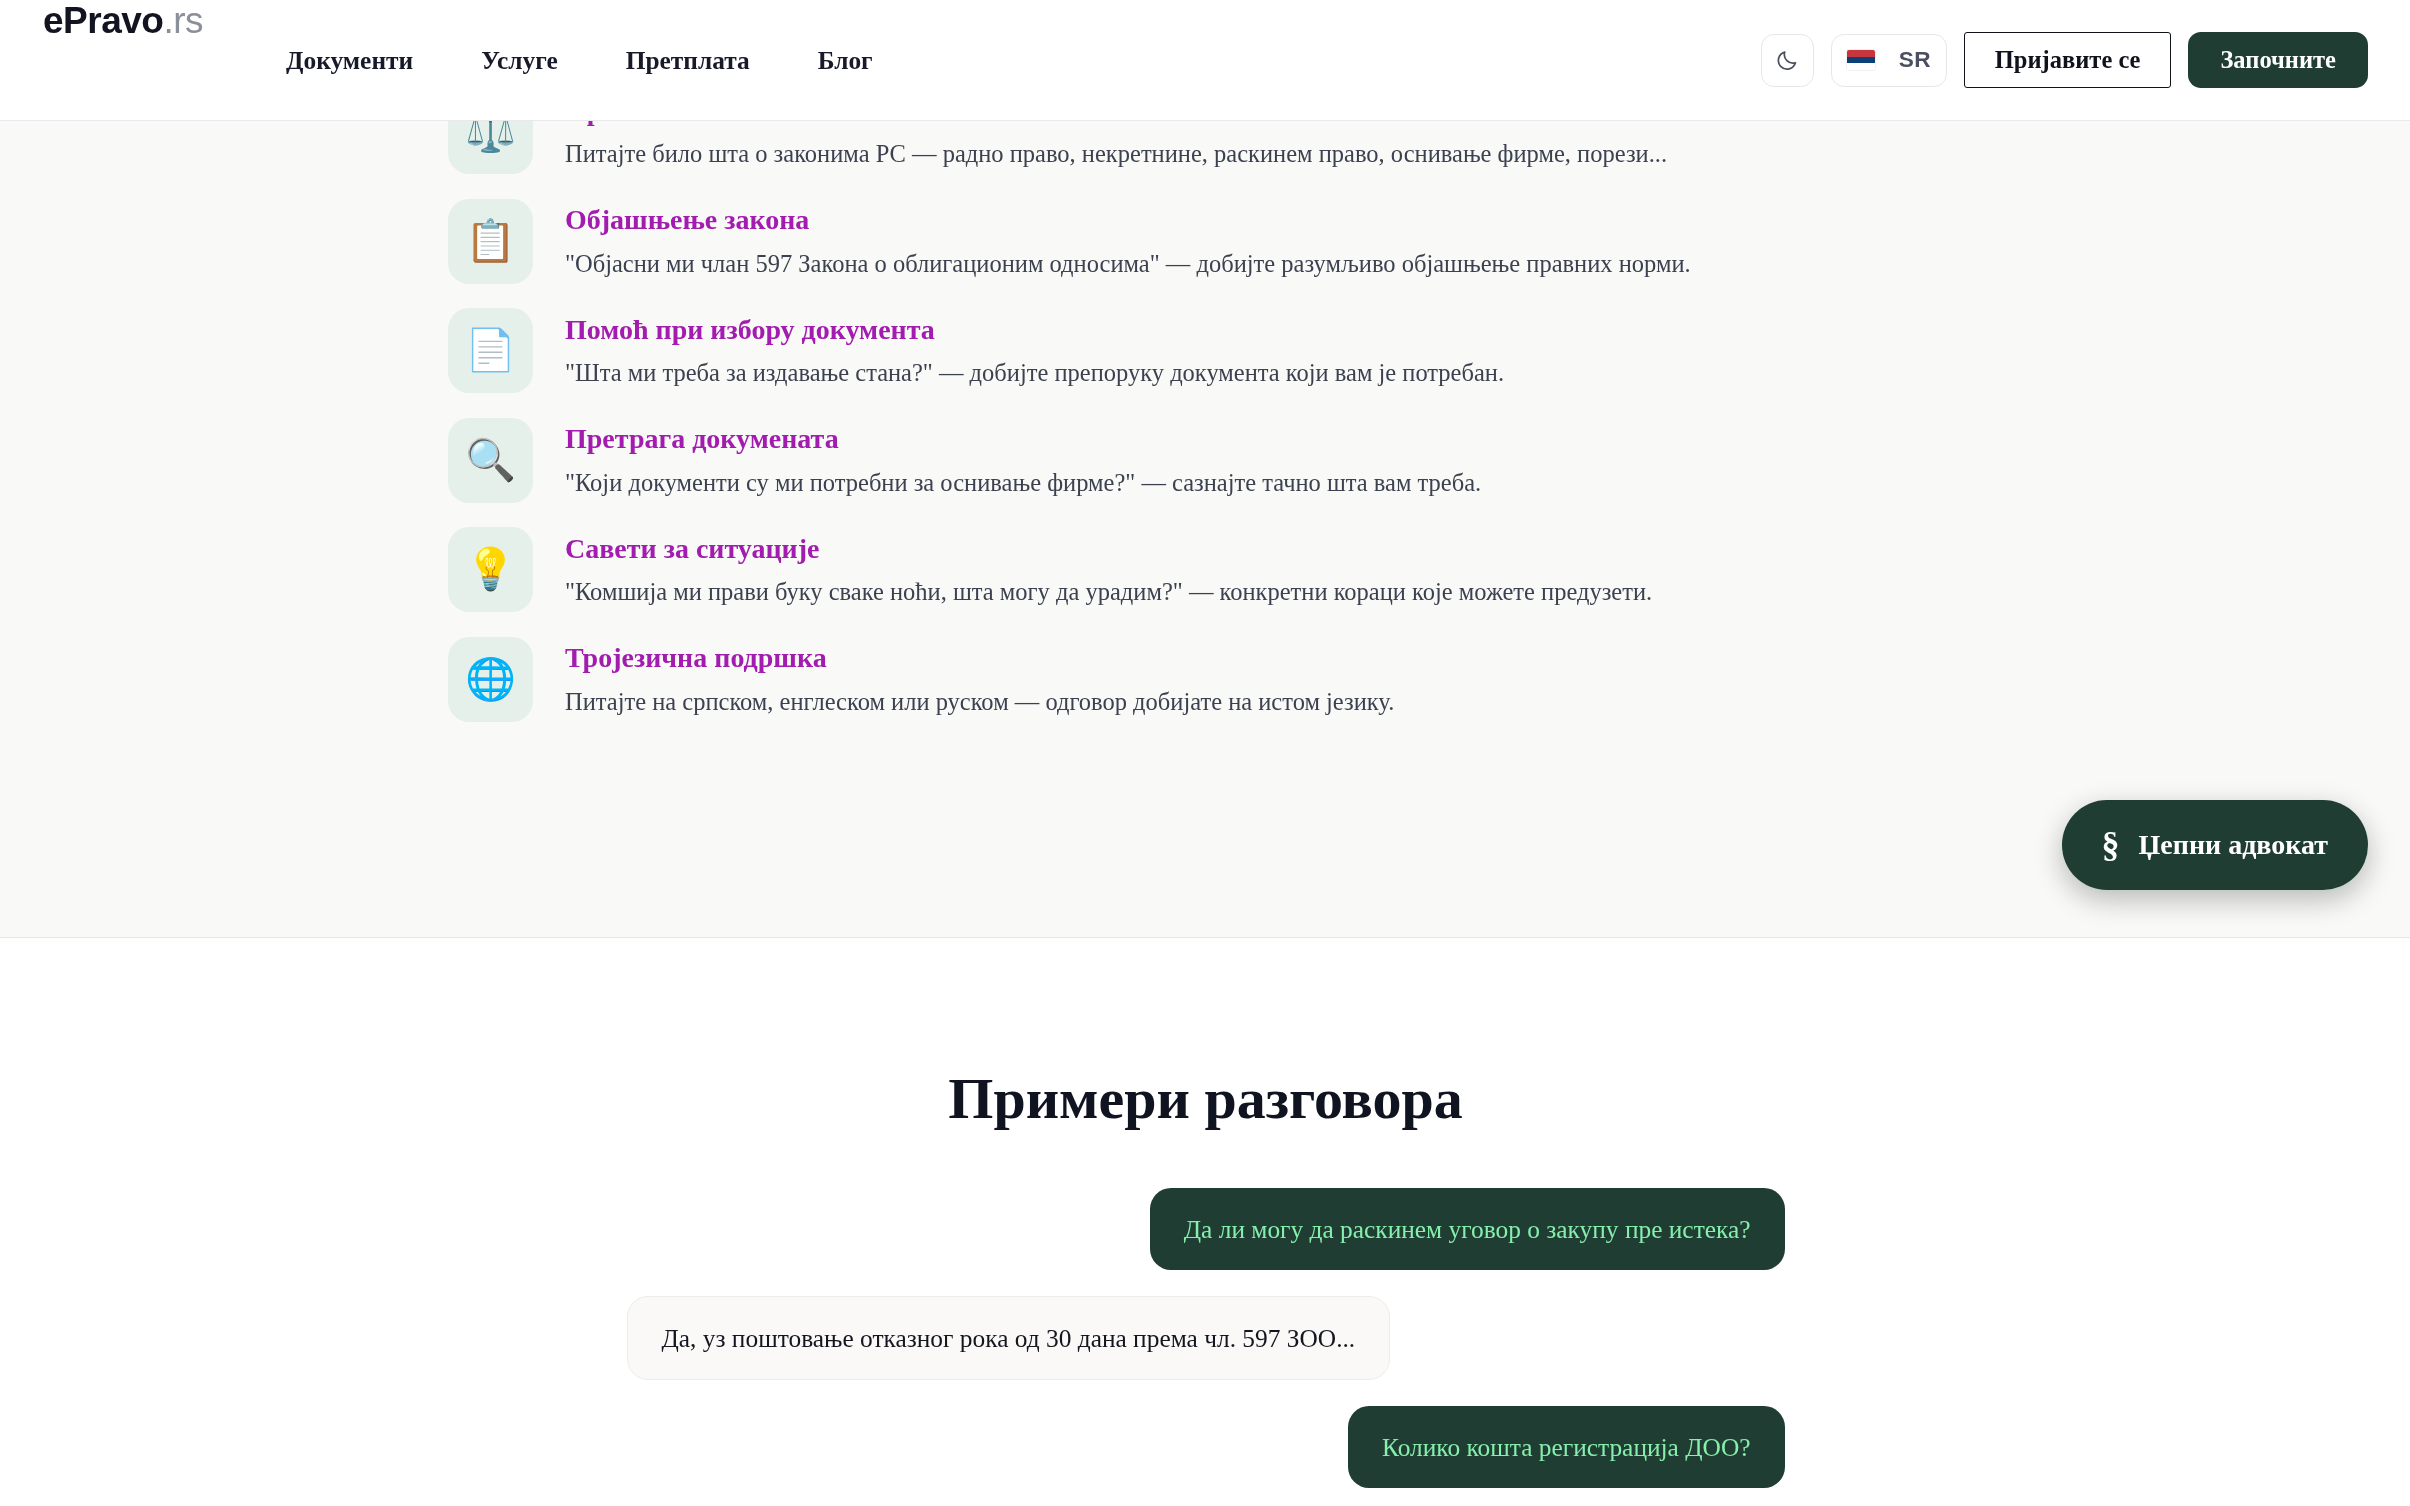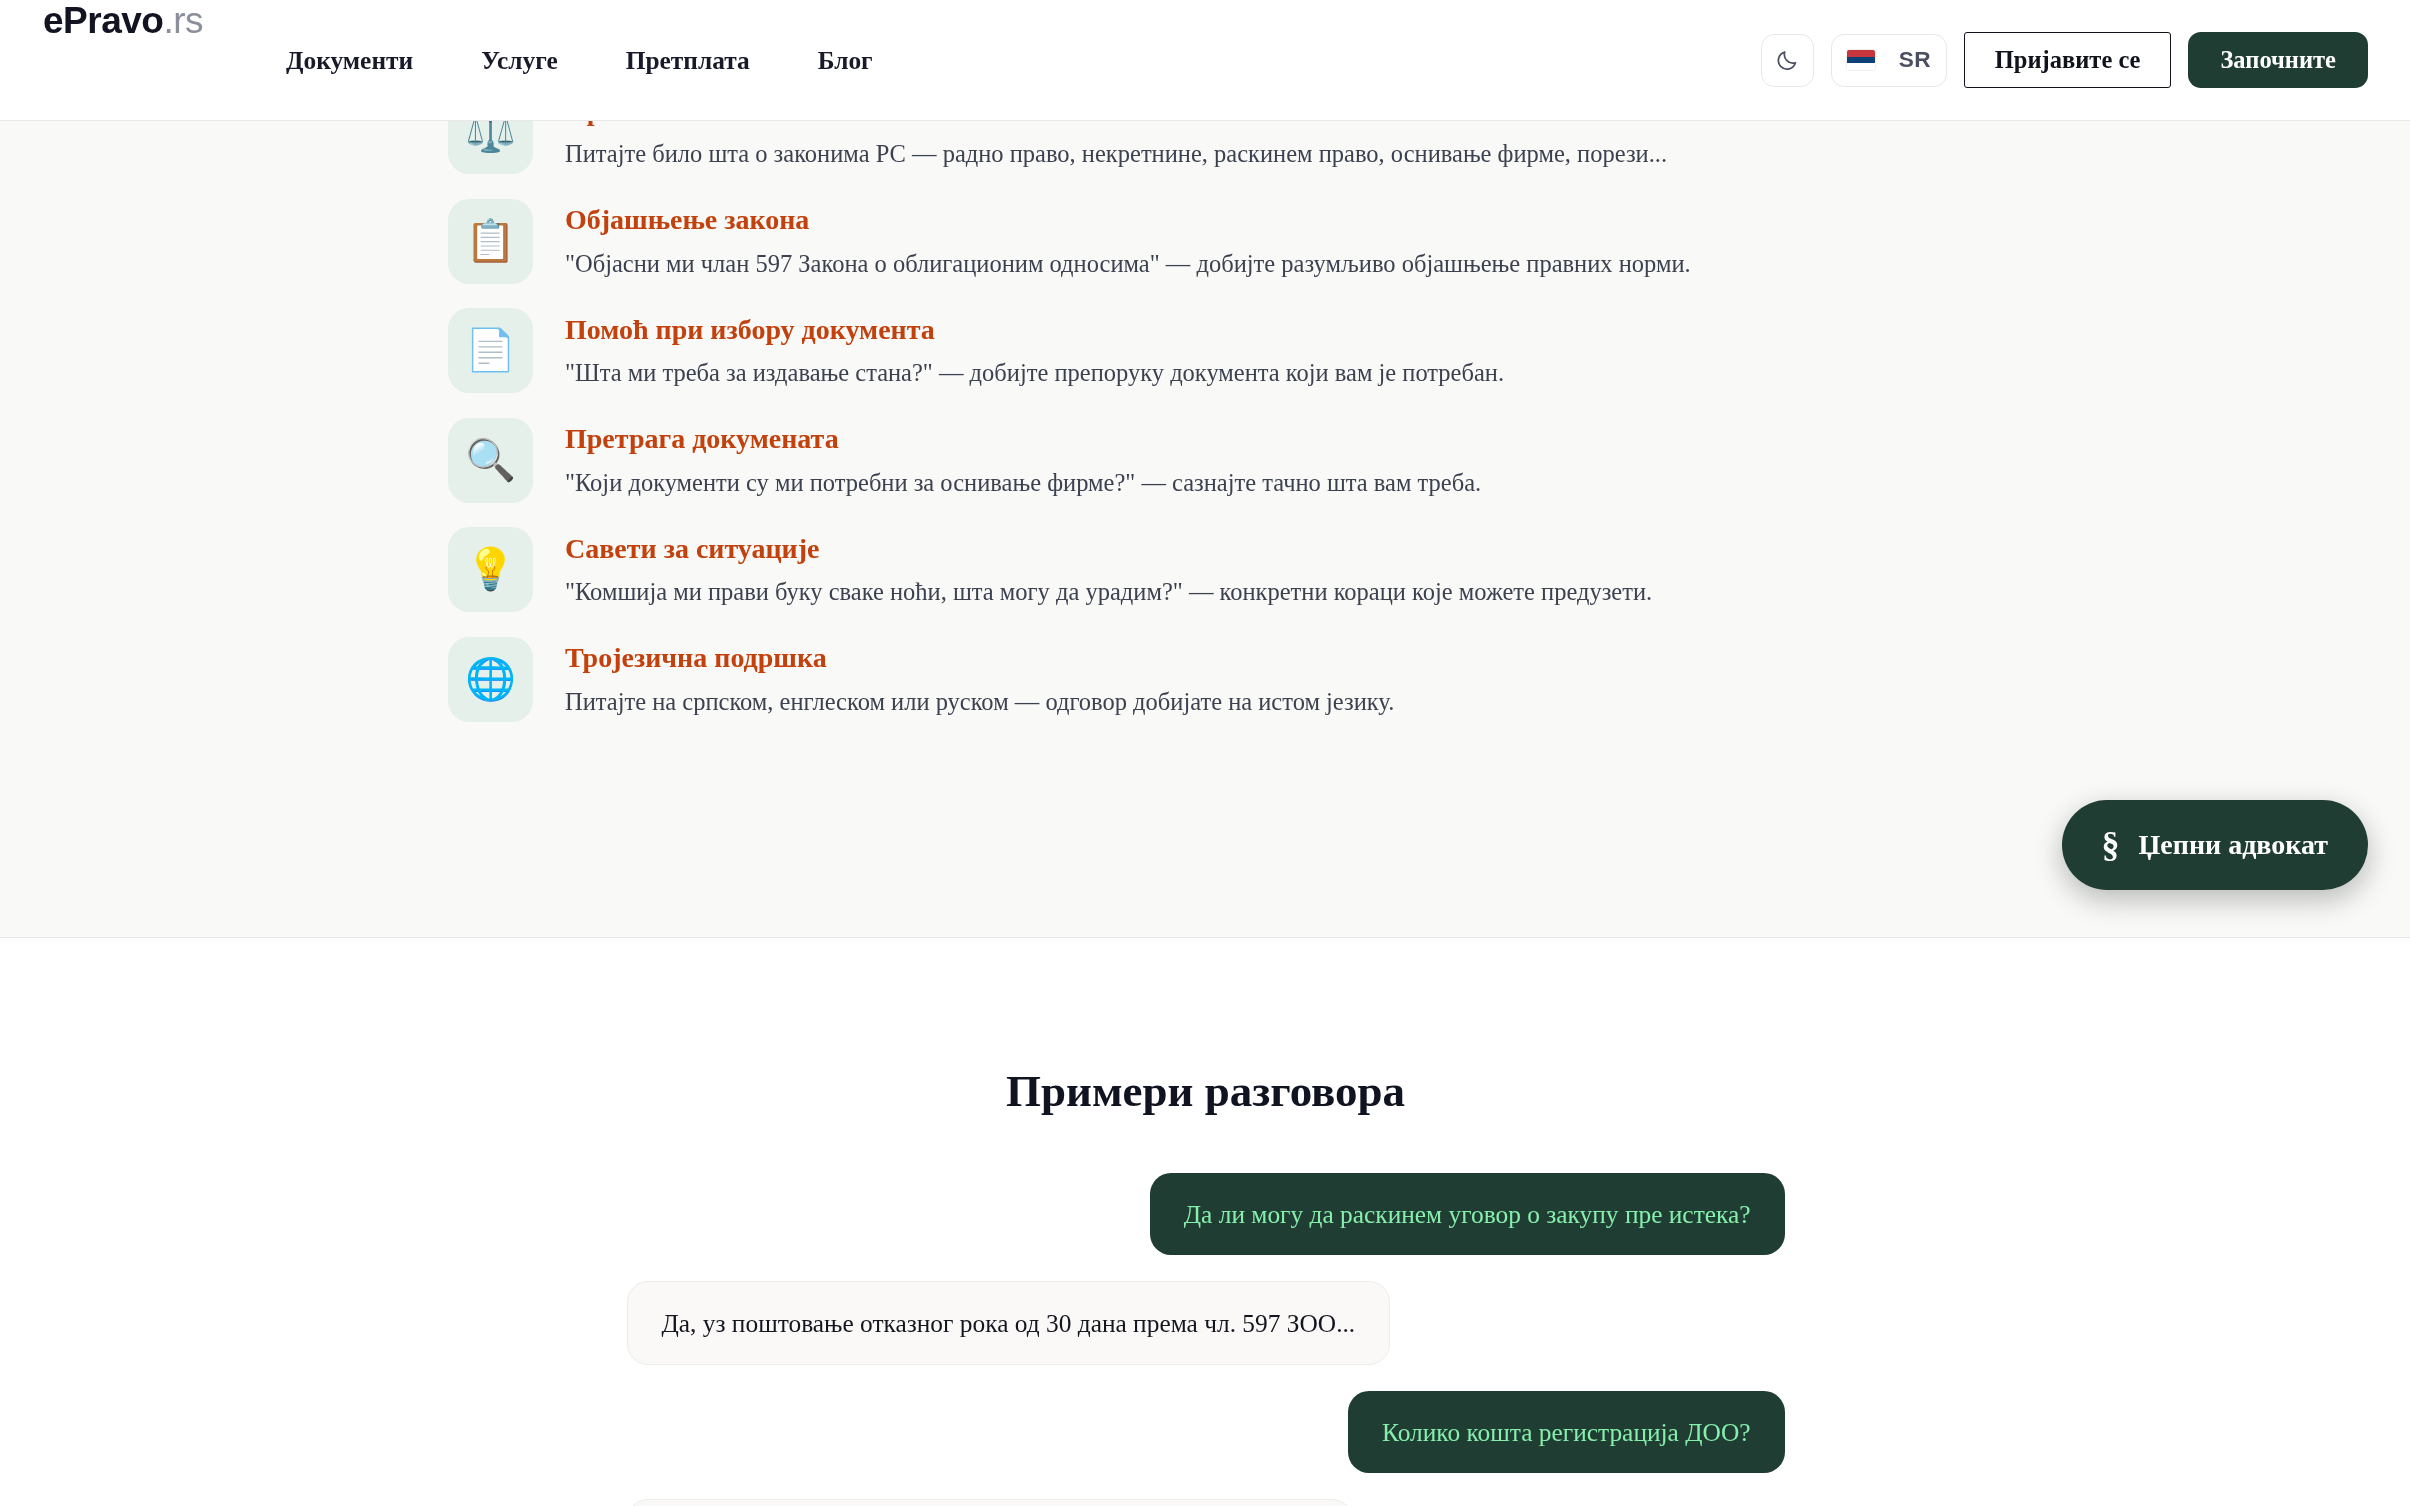--- a/index.html
+++ b/index.html
@@ -97,39 +97,39 @@
     width: 85px; height: 85px; min-width: 85px;
     border-radius: 21px; background: #e4f0e9;
     display: flex; align-items: center; justify-content: center;
     font-size: 41px; line-height: 1;
     font-family: "DejaVu Sans", sans-serif;
     margin-right: 32px;
   }
   .feature-text { padding-top: 3.8px; }
   .feature-title {
     font-family: "Liberation Serif", "DejaVu Serif", serif;
-    font-size: 28px; font-weight: 700; color: #c2410c;
+    font-size: 28px; font-weight: 700; color: #a21caf;
     margin-bottom: 9.4px; line-height: 1.25;
   }
   .feature-desc {
     font-family: "Liberation Serif", "DejaVu Serif", serif;
     font-size: 24.5px; font-weight: 400; color: #3c4150;
     line-height: 1.35;
   }
 
   
   .examples-section {
     position: absolute; top: 938px; left: 0;
     width: 2411px; height: 569px;
     background: #ffffff; overflow: hidden;
   }
   .examples-title {
     text-align: center;
     font-family: "Liberation Serif", "DejaVu Serif", serif;
-    font-size: 45px; font-weight: 700; color: #101320;
+    font-size: 58px; font-weight: 700; color: #101320;
     margin-top: 127px;
   }
   .chat { width: 1158px; margin: 56px auto 0 auto; }
   .chat-row { display: flex; margin-bottom: 26px; }
   .chat-row.user { justify-content: flex-end; }
   .chat-row.bot { justify-content: flex-start; }
   .bubble {
     max-width: 810px; border-radius: 21px;
     padding: 24.5px 34px;
     font-family: "Liberation Serif", "DejaVu Serif", serif;

